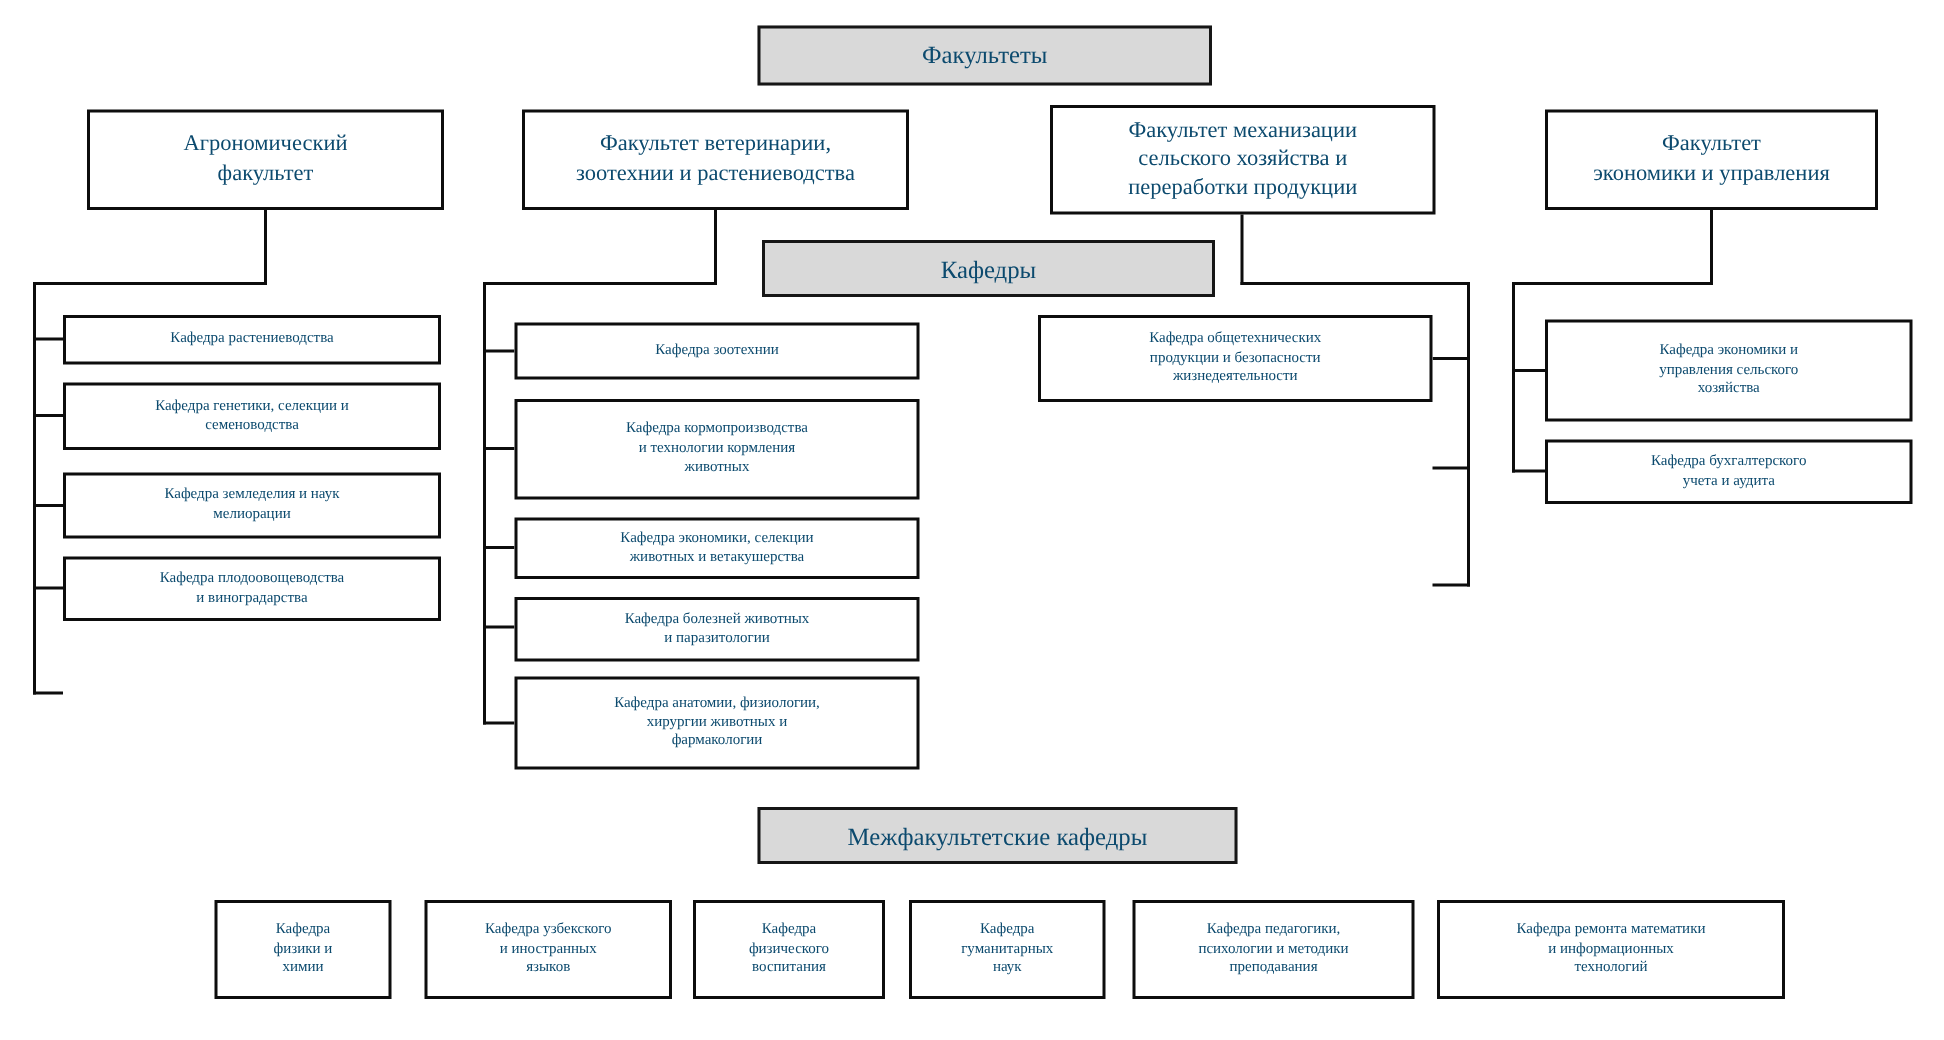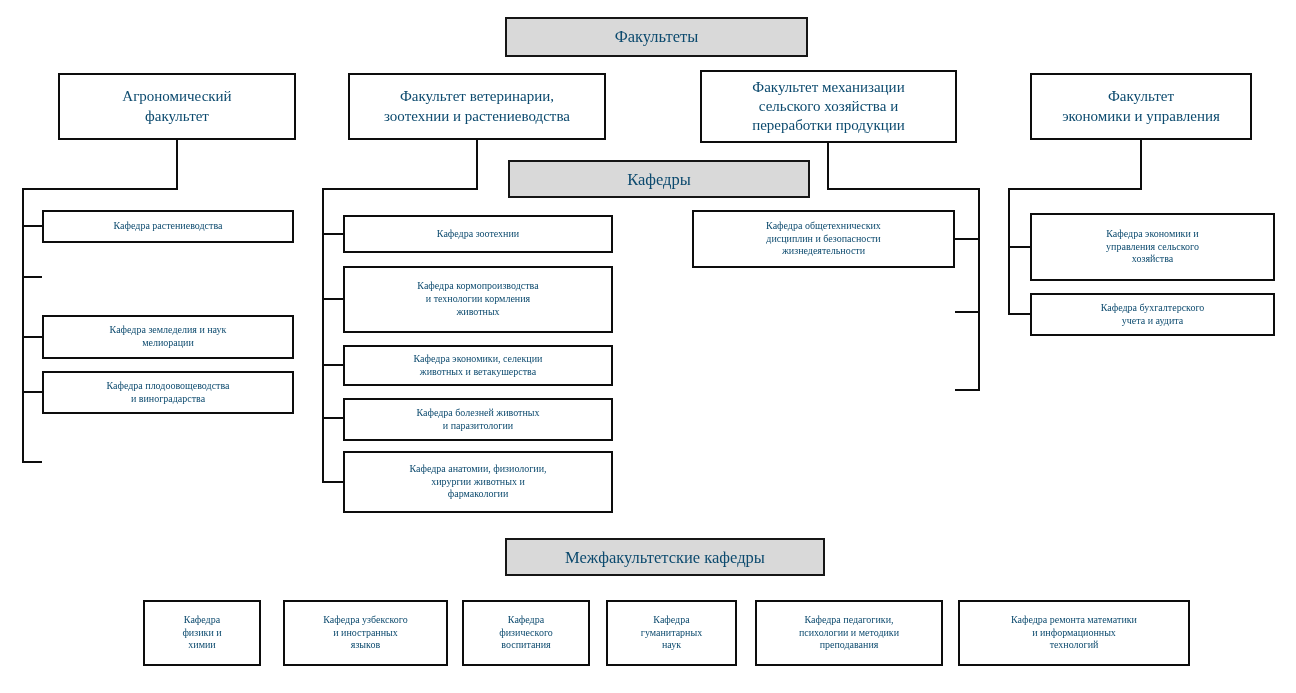--- a/index.html
+++ b/index.html
@@ -75,39 +75,41 @@
   <div class="line" style="left:955px;top:311px;width:25px;height:2px"></div>
   <div class="line" style="left:955px;top:389px;width:25px;height:2px"></div>
 
   <div class="line" style="left:1140px;top:140px;width:2px;height:50px"></div>
   <div class="line" style="left:1008px;top:188px;width:134px;height:2px"></div>
   <div class="line" style="left:1008px;top:188px;width:2px;height:127px"></div>
   <div class="line" style="left:1008px;top:246px;width:22px;height:2px"></div>
   <div class="line" style="left:1008px;top:313px;width:22px;height:2px"></div>
 
   <div class="box" style="left:42px;top:210px;width:252px;height:33px">Кафедра растениеводства</div>
+  <div class="box" style="left:42px;top:255px;width:252px;height:45px">Кафедра генетики, селекции и
+семеноводства</div>
   <div class="box" style="left:42px;top:315px;width:252px;height:44px">Кафедра земледелия и наук
 мелиорации</div>
   <div class="box" style="left:42px;top:371px;width:252px;height:43px">Кафедра плодоовощеводства
 и виноградарства</div>
 
   <div class="box" style="left:343px;top:215px;width:270px;height:38px">Кафедра зоотехнии</div>
   <div class="box" style="left:343px;top:266px;width:270px;height:67px">Кафедра кормопроизводства
 и технологии кормления
 животных</div>
   <div class="box" style="left:343px;top:345px;width:270px;height:41px">Кафедра экономики, селекции
 животных и ветакушерства</div>
   <div class="box" style="left:343px;top:398px;width:270px;height:43px">Кафедра болезней животных
 и паразитологии</div>
   <div class="box" style="left:343px;top:451px;width:270px;height:62px">Кафедра анатомии, физиологии,
 хирургии животных и
 фармакологии</div>
 
   <div class="box" style="left:692px;top:210px;width:263px;height:58px">Кафедра общетехнических
-дисциплин и безопасности
+продукции и безопасности
 жизнедеятельности</div>
 
   <div class="box" style="left:1030px;top:213px;width:245px;height:68px">Кафедра экономики и
 управления сельского
 хозяйства</div>
   <div class="box" style="left:1030px;top:293px;width:245px;height:43px">Кафедра бухгалтерского
 учета и аудита</div>
 
   <div class="box hdr" style="left:505px;top:538px;width:320px;height:38px">Межфакультетские кафедры</div>
 

